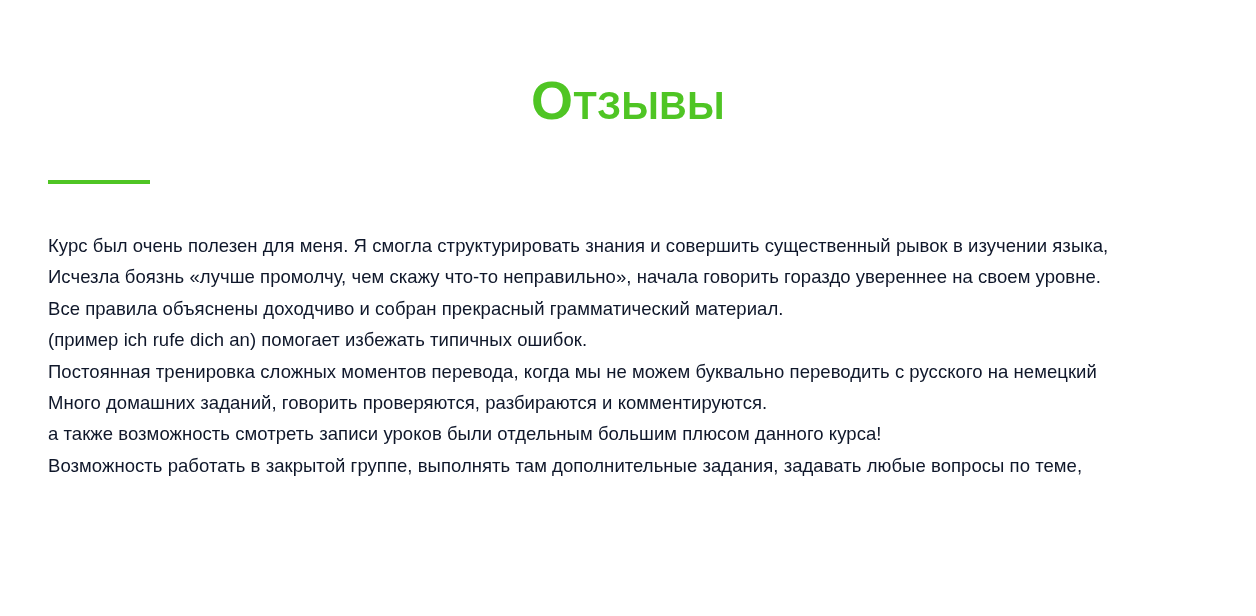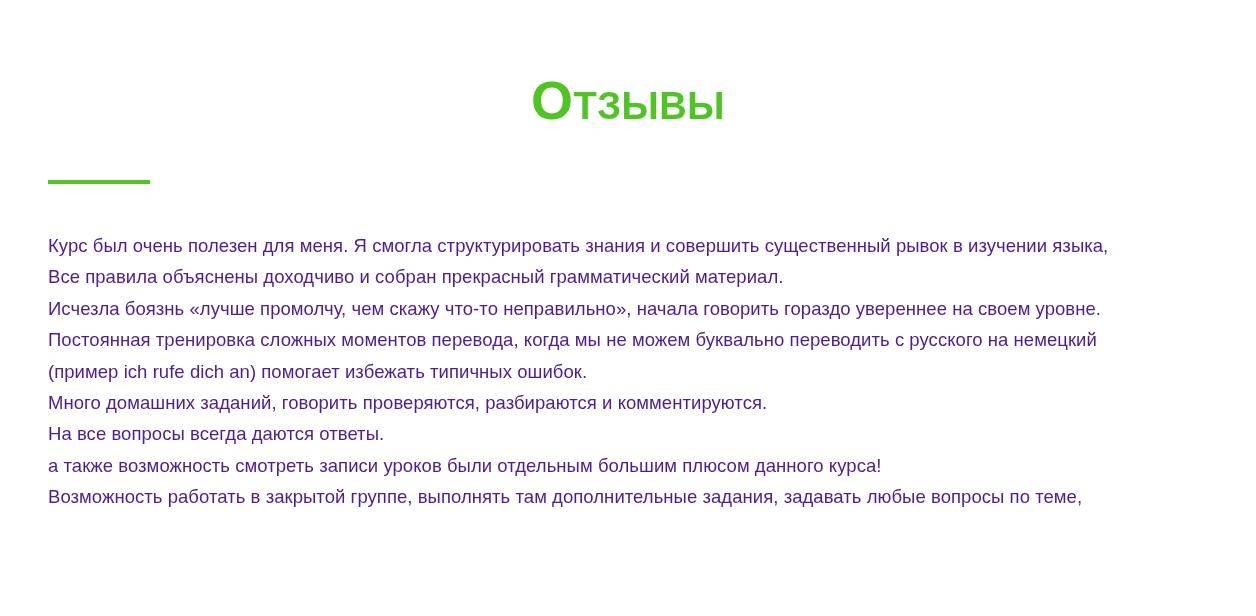--- a/index.html
+++ b/index.html
@@ -53,21 +53,21 @@
     border: 0;
     margin: 0;
   }
 
   
   .review-body {
     position: absolute;
     left: 48px;
     top: 206px;
     width: 1180px;
-    color: #4c1d95;
+    color: #0f172a;
     font-family: "Liberation Sans", "DejaVu Sans", sans-serif;
     font-size: 18.5px;
     font-weight: 400;
     line-height: 31.4px;
     letter-spacing: 0.05px;
   }
 
   .review-line {
     display: block;
     white-space: nowrap;
@@ -77,23 +77,22 @@
 <body>
 
 <div class="page">
 
   <h1 class="section-title">Отзывы</h1>
 
   <hr class="divider">
 
   <div class="review-body">
     <span class="review-line">Курс был очень полезен для меня. Я смогла структурировать знания и совершить существенный рывок в изучении языка,</span>
+    <span class="review-line">Исчезла боязнь «лучше промолчу, чем скажу что-то неправильно», начала говорить гораздо увереннее на своем уровне.</span>
     <span class="review-line">Все правила объяснены доходчиво и собран прекрасный грамматический материал.</span>
-    <span class="review-line">Исчезла боязнь «лучше промолчу, чем скажу что-то неправильно», начала говорить гораздо увереннее на своем уровне.</span>
+    <span class="review-line">(пример ich rufe dich an) помогает избежать типичных ошибок.</span>
     <span class="review-line">Постоянная тренировка сложных моментов перевода, когда мы не можем буквально переводить с русского на немецкий</span>
-    <span class="review-line">(пример ich rufe dich an) помогает избежать типичных ошибок.</span>
     <span class="review-line">Много домашних заданий, говорить проверяются, разбираются и комментируются.</span>
-    <span class="review-line">На все вопросы всегда даются ответы.</span>
     <span class="review-line">а также возможность смотреть записи уроков были отдельным большим плюсом данного курса!</span>
     <span class="review-line">Возможность работать в закрытой группе, выполнять там дополнительные задания, задавать любые вопросы по теме,</span>
   </div>
 
 </div>
 
 </body></html>

